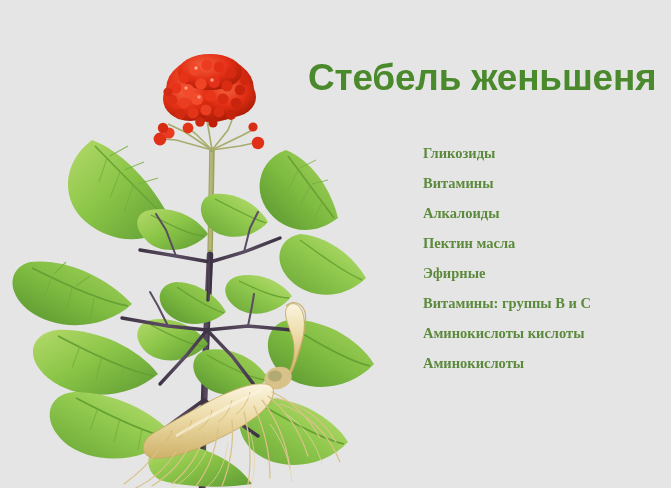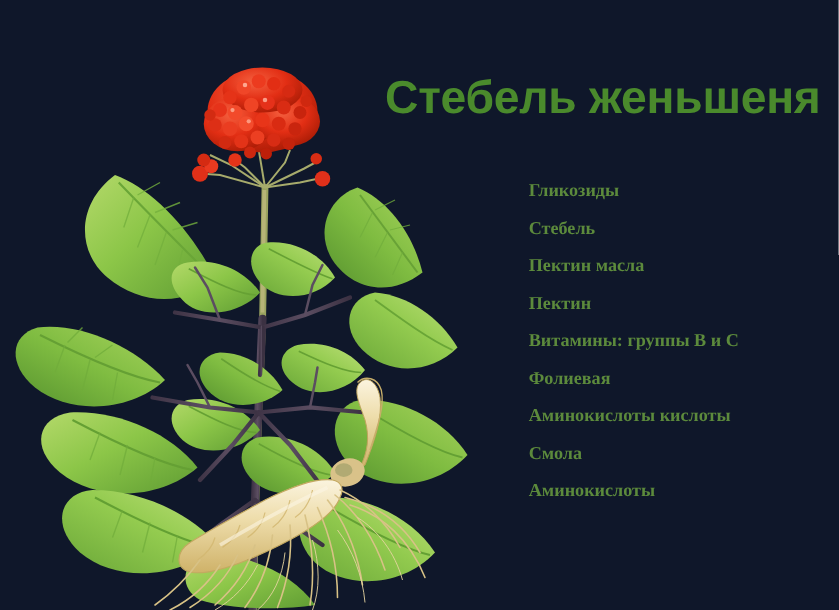--- a/index.html
+++ b/index.html
@@ -4,21 +4,21 @@
 <style>
   html, body {
     margin: 0;
     padding: 0;
     background: #ffffff;
   }
   #page {
     position: relative;
     width: 671px;
     height: 488px;
-    background: #0f172a;
+    background: #e5e5e5;
     overflow: hidden;
     font-family: "Liberation Sans", sans-serif;
   }
 
   
   #illustration {
     position: absolute;
     left: 0;
     top: 0;
     width: 400px;
@@ -328,23 +328,22 @@
           <path d="M206 452 C198 468 186 480 172 488"></path>
         </g>
       </g>
     </svg>
   </div>
 
   <div id="title">Стебель женьшеня</div>
 
   <ul id="components-list">
     <li>Гликозиды</li>
-    <li>Стебель</li>
+    <li>Витамины</li>
+    <li>Алкалоиды</li>
     <li>Пектин масла</li>
-    <li>Пектин</li>
+    <li>Эфирные</li>
     <li>Витамины: группы В и С</li>
-    <li>Фолиевая</li>
     <li>Аминокислоты кислоты</li>
-    <li>Смола</li>
     <li>Аминокислоты</li>
   </ul>
 
 </div>
 
 </body></html>

